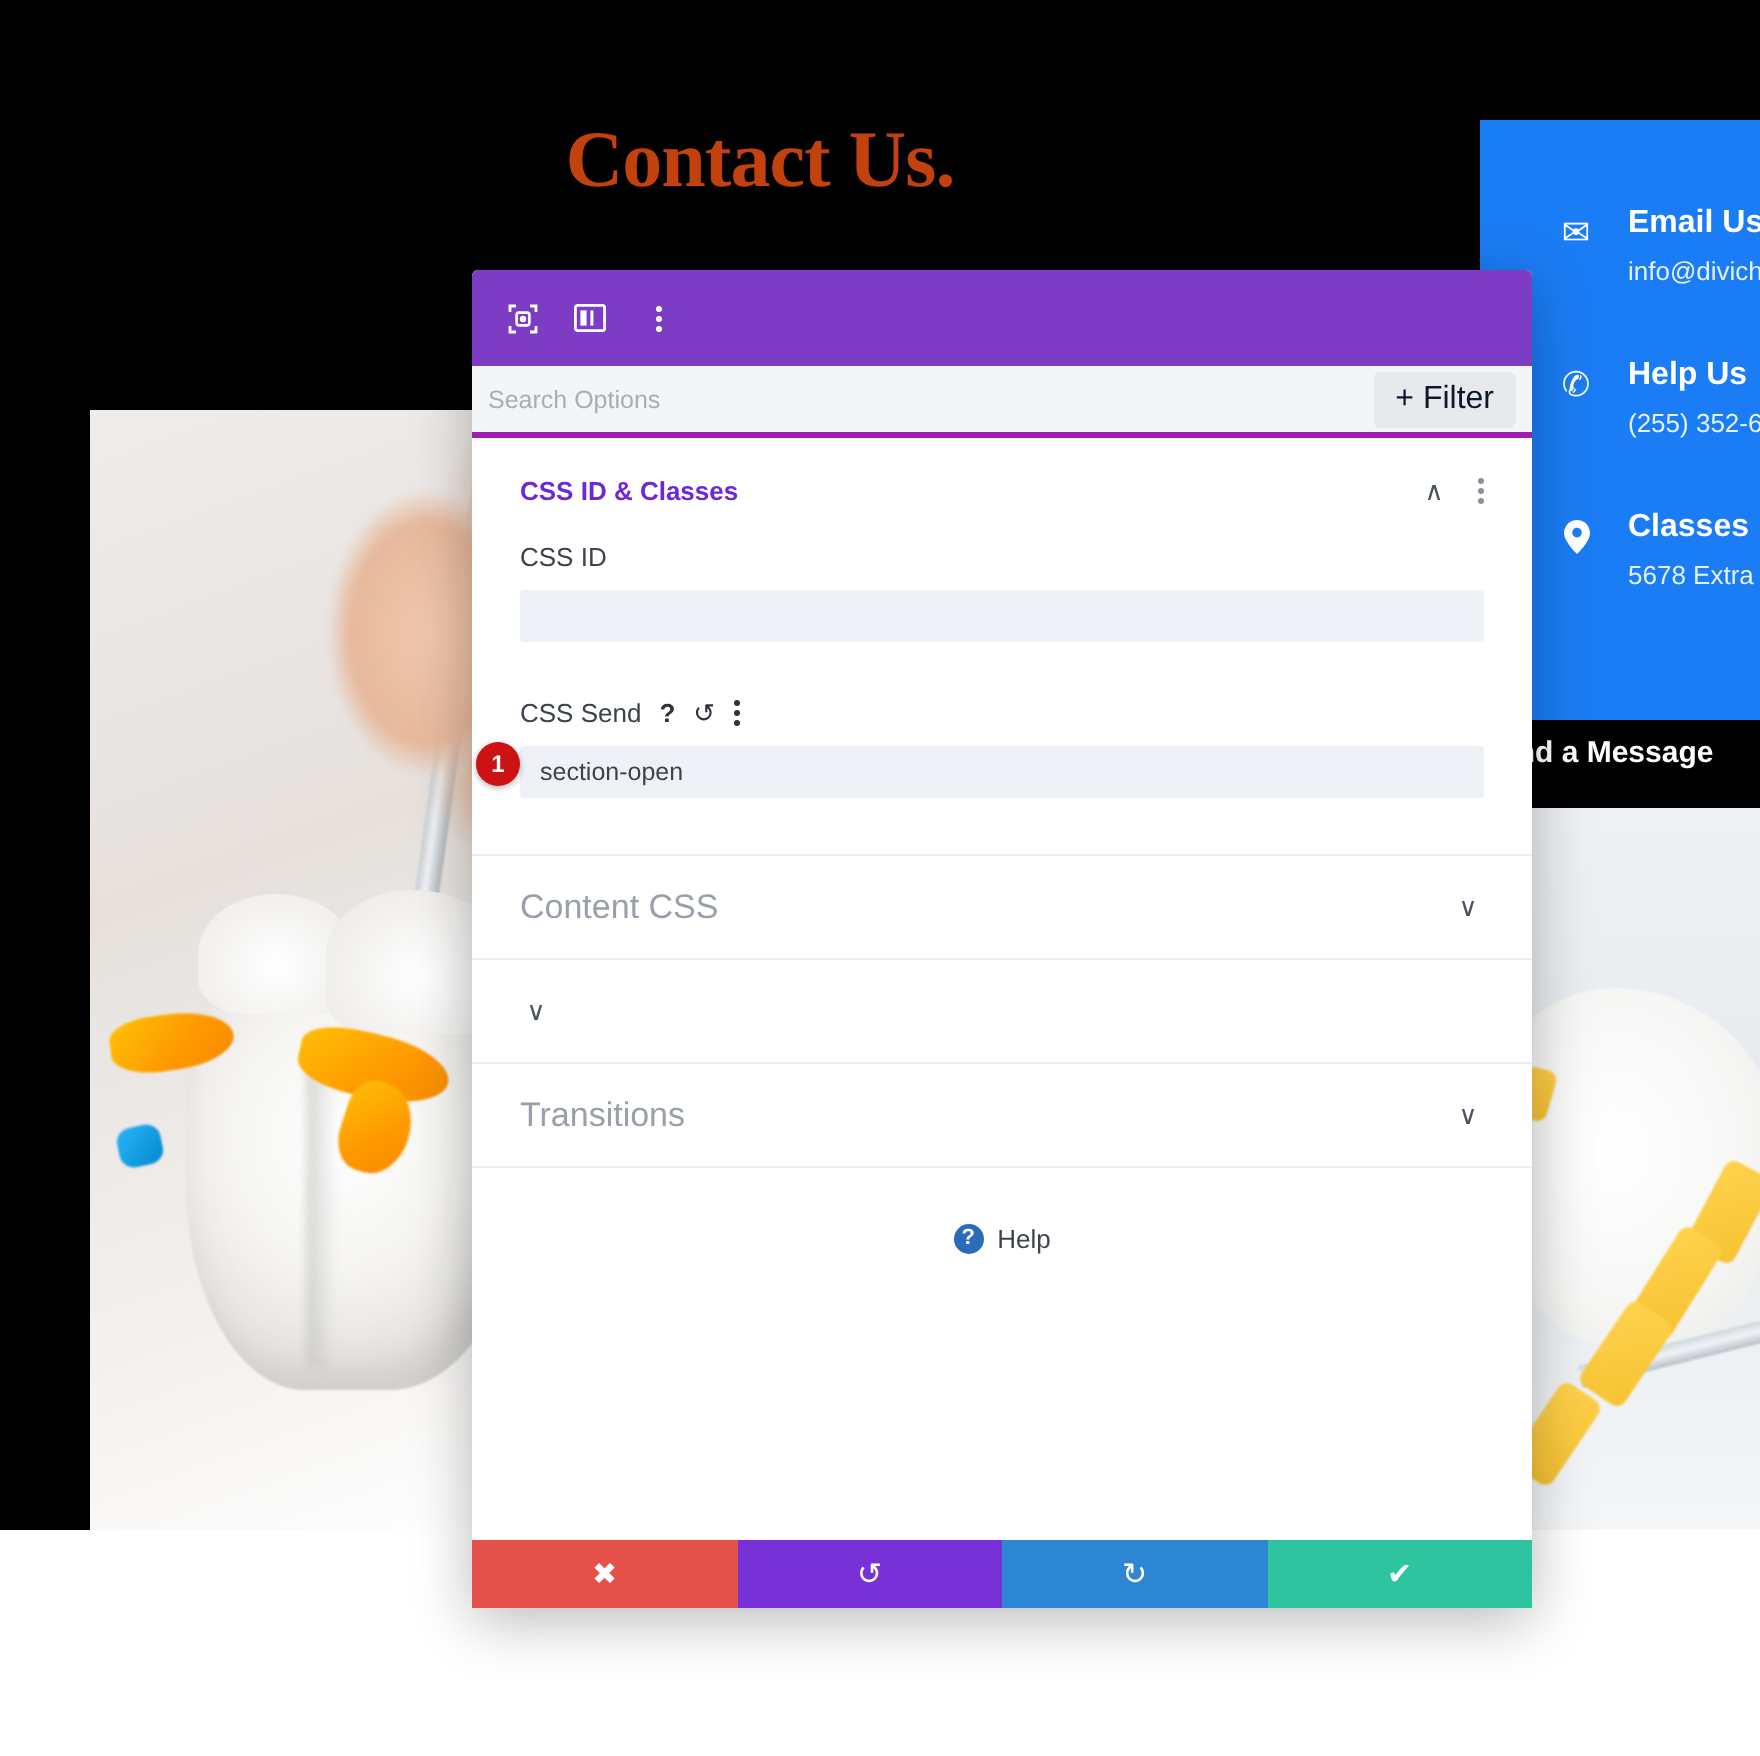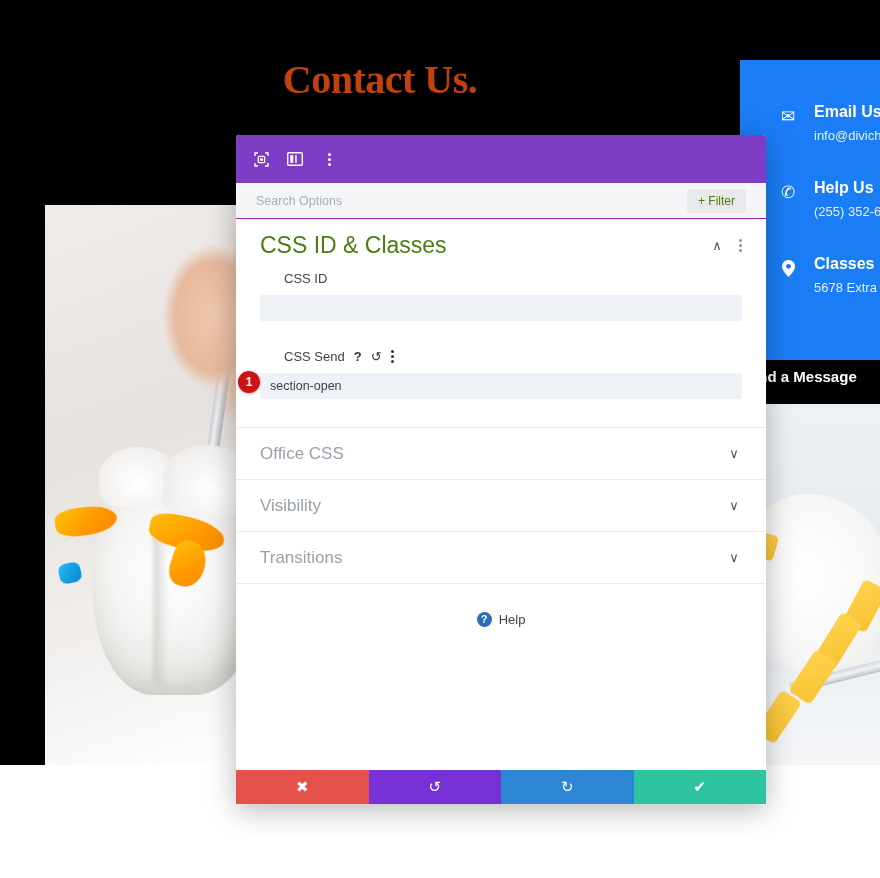--- a/index.html
+++ b/index.html
@@ -165,55 +165,55 @@
   .dots-v i { width:3px; height:3px; background:#ffffff; border-radius:50%; display:block; }
 
   .tabs { height:35px; background:#7c3cc4; display:flex; }
   .tab {
     padding:0 22px; height:35px; line-height:35px;
     color:#ffffff; font-size:13px; font-weight:700; cursor:pointer;
   }
   .tab.active { background:#9450e0; }
 
   .searchbar {
-    height:36px; background:#f4f5f7; border-bottom:1px solid #a21caf;
-    display:flex; align-items:center; padding:0 20px;
+    height:36px; background:#f4f5f7; border-bottom:3px solid #a21caf;
+    display:flex; align-items:center; padding:0 8px;
   }
   .search-input {
     flex:1; border:none; background:transparent; outline:none;
     font-family:"Liberation Sans", sans-serif;
     font-size:12.5px; color:#3a3f48;
   }
   .search-input::placeholder { color:#a8adb6; }
   .filter-btn {
     background:#e7e9ed; border-radius:3px; padding:5px 11px;
-    font-size:12px; color:#4d7c0f; cursor:pointer; white-space:nowrap;
+    font-size:16px; color:#0f172a; cursor:pointer; white-space:nowrap;
   }
 
   .body-area { background:#ffffff; }
 
   .group-open { border-bottom:1px solid #eaecef; padding:0 24px; }
   .group-head {
     display:flex; align-items:center; height:52px;
   }
   .group-title-open {
-    flex:1; font-size:23px; color:#4d7c0f; font-weight:400;
+    flex:1; font-size:13px; color:#6d28d9; font-weight:700;
   }
   .chev {
     width:16px; height:16px; color:#4a5260; font-size:13px;
     display:flex; align-items:center; justify-content:center; cursor:pointer;
   }
   .group-head .dots-g { margin-left:14px; cursor:pointer;
     display:flex; flex-direction:column; gap:2px; align-items:center; }
   .group-head .dots-g i { width:3px; height:3px; background:#8b919c; border-radius:50%; display:block; }
 
   .field { padding-bottom:6px; position:relative; }
   .field-label {
     font-size:13px; color:#3d434d; margin-bottom:9px;
-    display:flex; align-items:center; gap:9px;margin-left:24px;
+    display:flex; align-items:center; gap:9px;
   }
   .fl-text { font-weight:400; }
   .help-q { font-size:13px; font-weight:700; color:#2f343c; cursor:pointer; }
   .undo-ic { font-size:13px; color:#2f343c; cursor:pointer; }
   .dots-f { cursor:pointer; display:flex; flex-direction:column; gap:2px; align-items:center; }
   .dots-f i { width:3px; height:3px; background:#2f343c; border-radius:50%; display:block; }
 
   .text-input {
     width:100%; height:26px; background:#eef1f6; border:none; outline:none;
     border-radius:2px; padding:0 10px;
@@ -396,25 +396,24 @@
             </span>
         </div>
         <div style="position:relative;">
           <span class="badge-1">1</span>
           <input class="text-input" type="text" value="section-open" style="">
         </div>
       </div>
     </div>
 
     <div class="group-closed">
-      <div class="group-title-closed">Office CSS</div>
+      <div class="group-title-closed">Content CSS</div>
       <div class="chev">∨</div>
     </div>
     <div class="group-closed">
-      <div class="group-title-closed">Visibility</div>
       <div class="chev">∨</div>
     </div>
     <div class="group-closed">
       <div class="group-title-closed">Transitions</div>
       <div class="chev">∨</div>
     </div>
 
     <div class="help-row">
       <span class="help-circle">?</span>
       <span class="help-text">Help</span>

